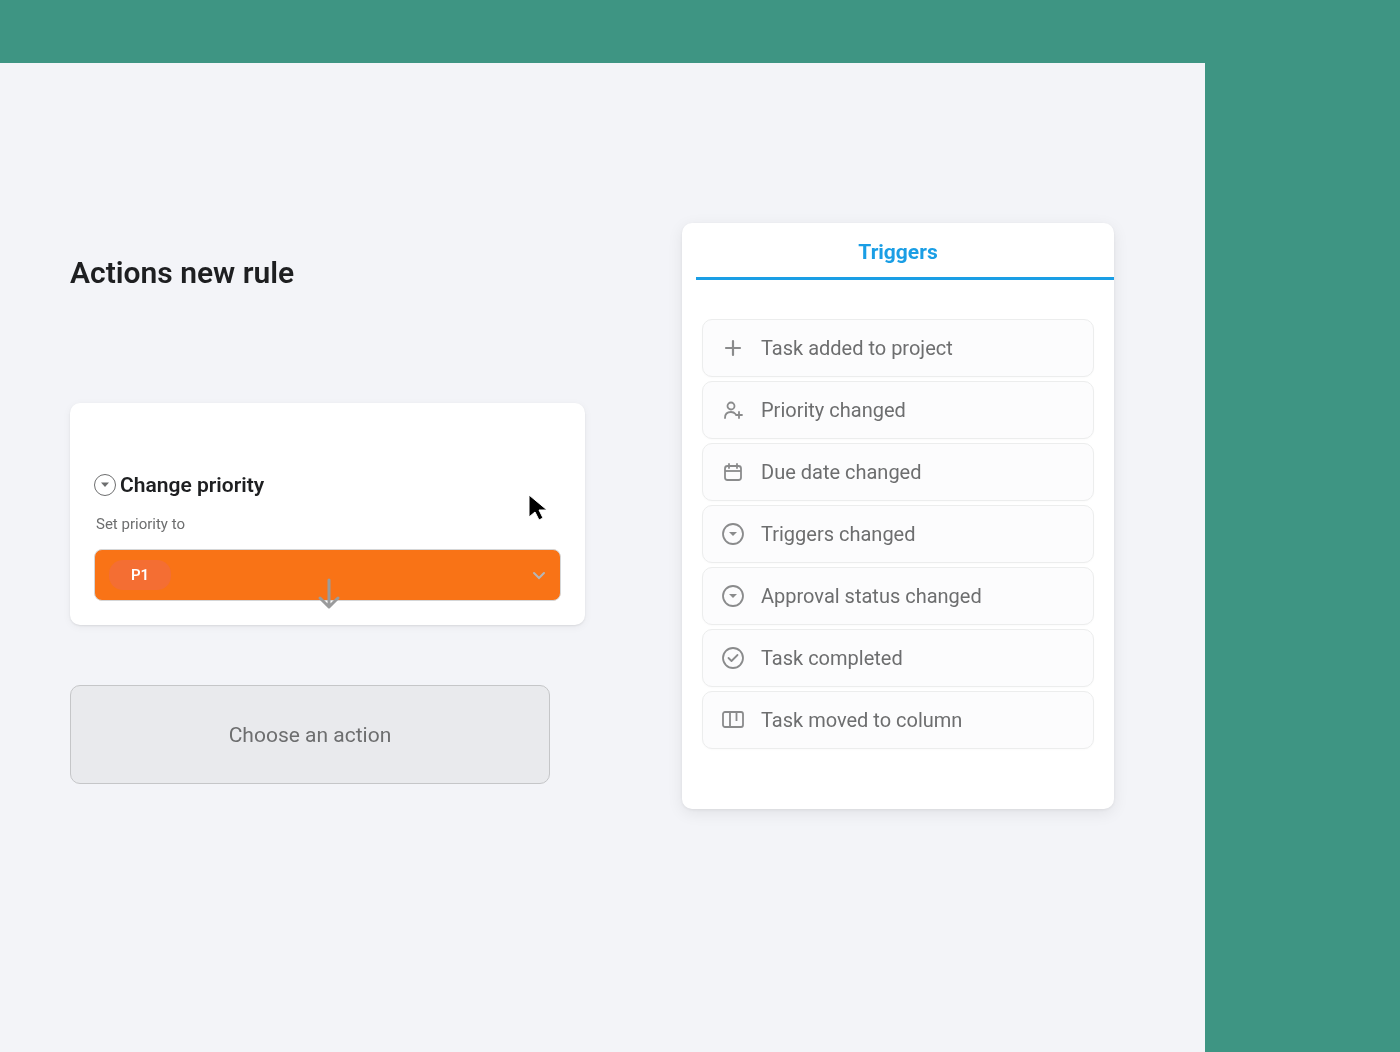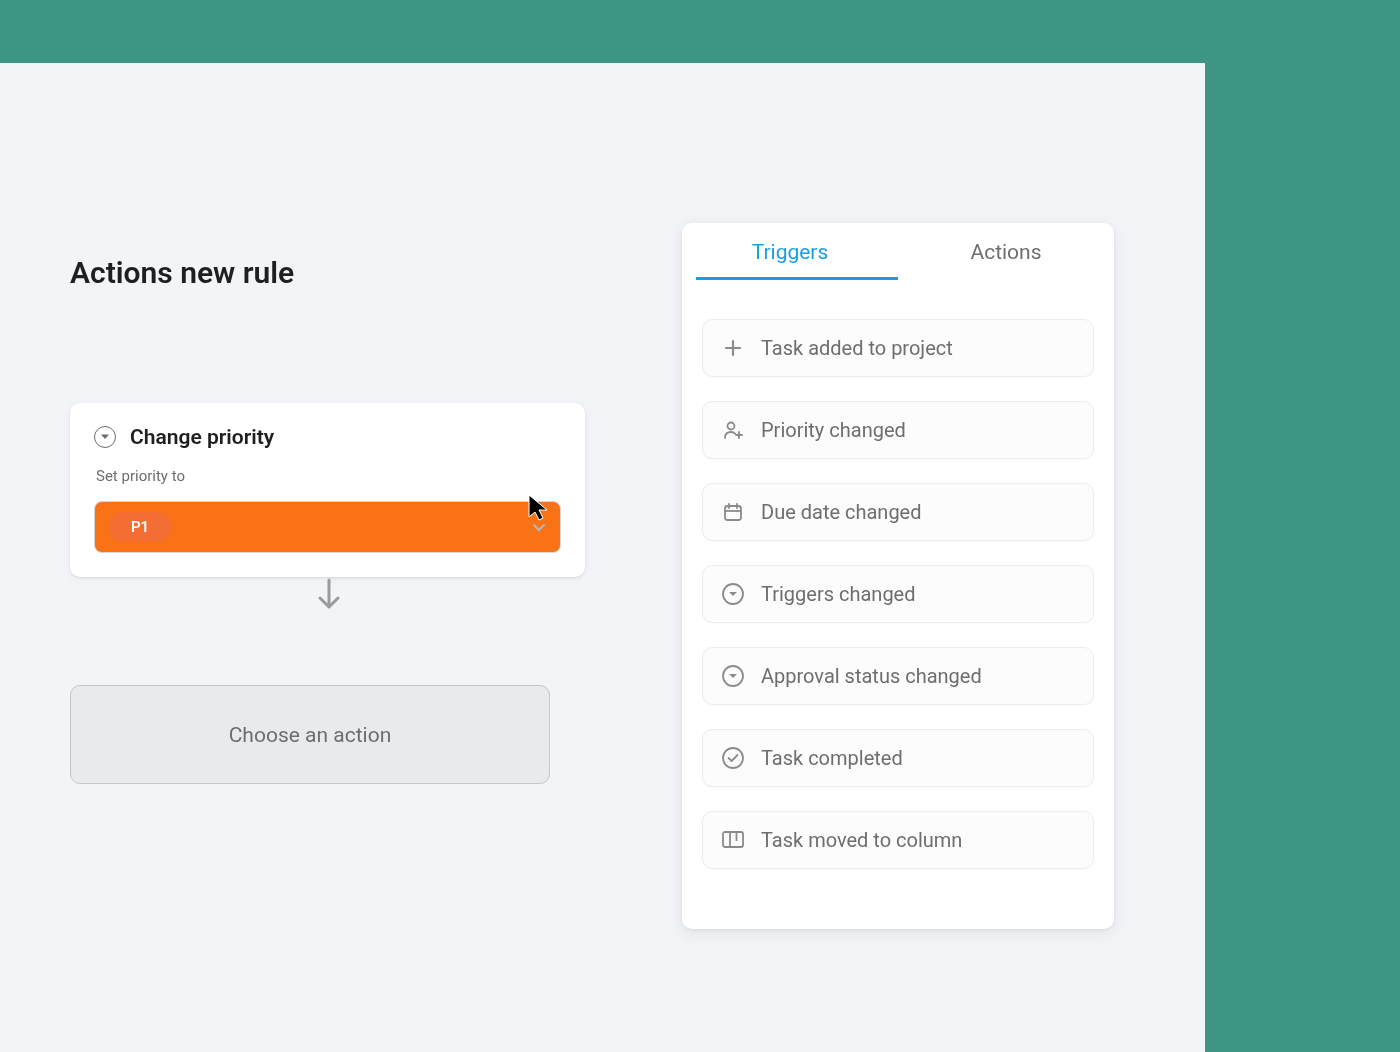--- a/index.html
+++ b/index.html
@@ -44,22 +44,23 @@
     width: 515px;
     background: #fff;
     border-radius: 10px;
     padding: 22px 24px 24px 24px;
     box-shadow: 0 2px 8px rgba(0,0,0,0.05), 0 1px 2px rgba(0,0,0,0.08);
   }
   
   .rule-card-header {
     display: flex;
     align-items: center;
-    gap: 14px;
+    gap: 4px;
     margin-bottom: 18px;
+    margin-top: 48px;
   }
   
   .dropdown-circle-icon {
     width: 22px;
     height: 22px;
     border: 1.5px solid #6d6e6f;
     border-radius: 50%;
     display: flex;
     align-items: center;
     justify-content: center;
@@ -161,38 +162,38 @@
     align-items: center;
     justify-content: center;
     font-size: 21px;
     color: #6d6e6f;
     cursor: pointer;
     position: relative;
   }
   
   .tab.active {
     color: #1a9ee5;
-    font-weight: 400;
+    font-weight: 700;
   }
   
   .tab.active::after {
     content: "";
     position: absolute;
     bottom: 0;
     left: 14px;
     right: 0;
     height: 3px;
     background: #1a9ee5;
   }
   
   .trigger-list {
     padding: 38px 20px 0 20px;
     display: flex;
     flex-direction: column;
-    gap: 24px;
+    gap: 4px;
   }
   
   .trigger-item {
     background: #fcfcfd;
     border: 1.5px solid #eceded;
     border-radius: 10px;
     padding: 16px 18px;
     display: flex;
     align-items: center;
     gap: 16px;
@@ -262,23 +263,20 @@
 
   <div class="action-placeholder">
     <span>Choose an action</span>
   </div>
 
   <div class="side-panel">
     <div class="tabs">
       <div class="tab active">
         <span>Triggers</span>
       </div>
-      <div class="tab">
-        <span>Actions</span>
-      </div>
     </div>
 
     <div class="trigger-list">
 
       <div class="trigger-item">
         <span class="trigger-icon">
           <svg width="20" height="20" viewBox="0 0 20 20">
               <path d="M10 3 L10 17 M3 10 L17 10" stroke="#8a8b8c" stroke-width="2.2" stroke-linecap="round"></path>
             </svg>
         </span>

